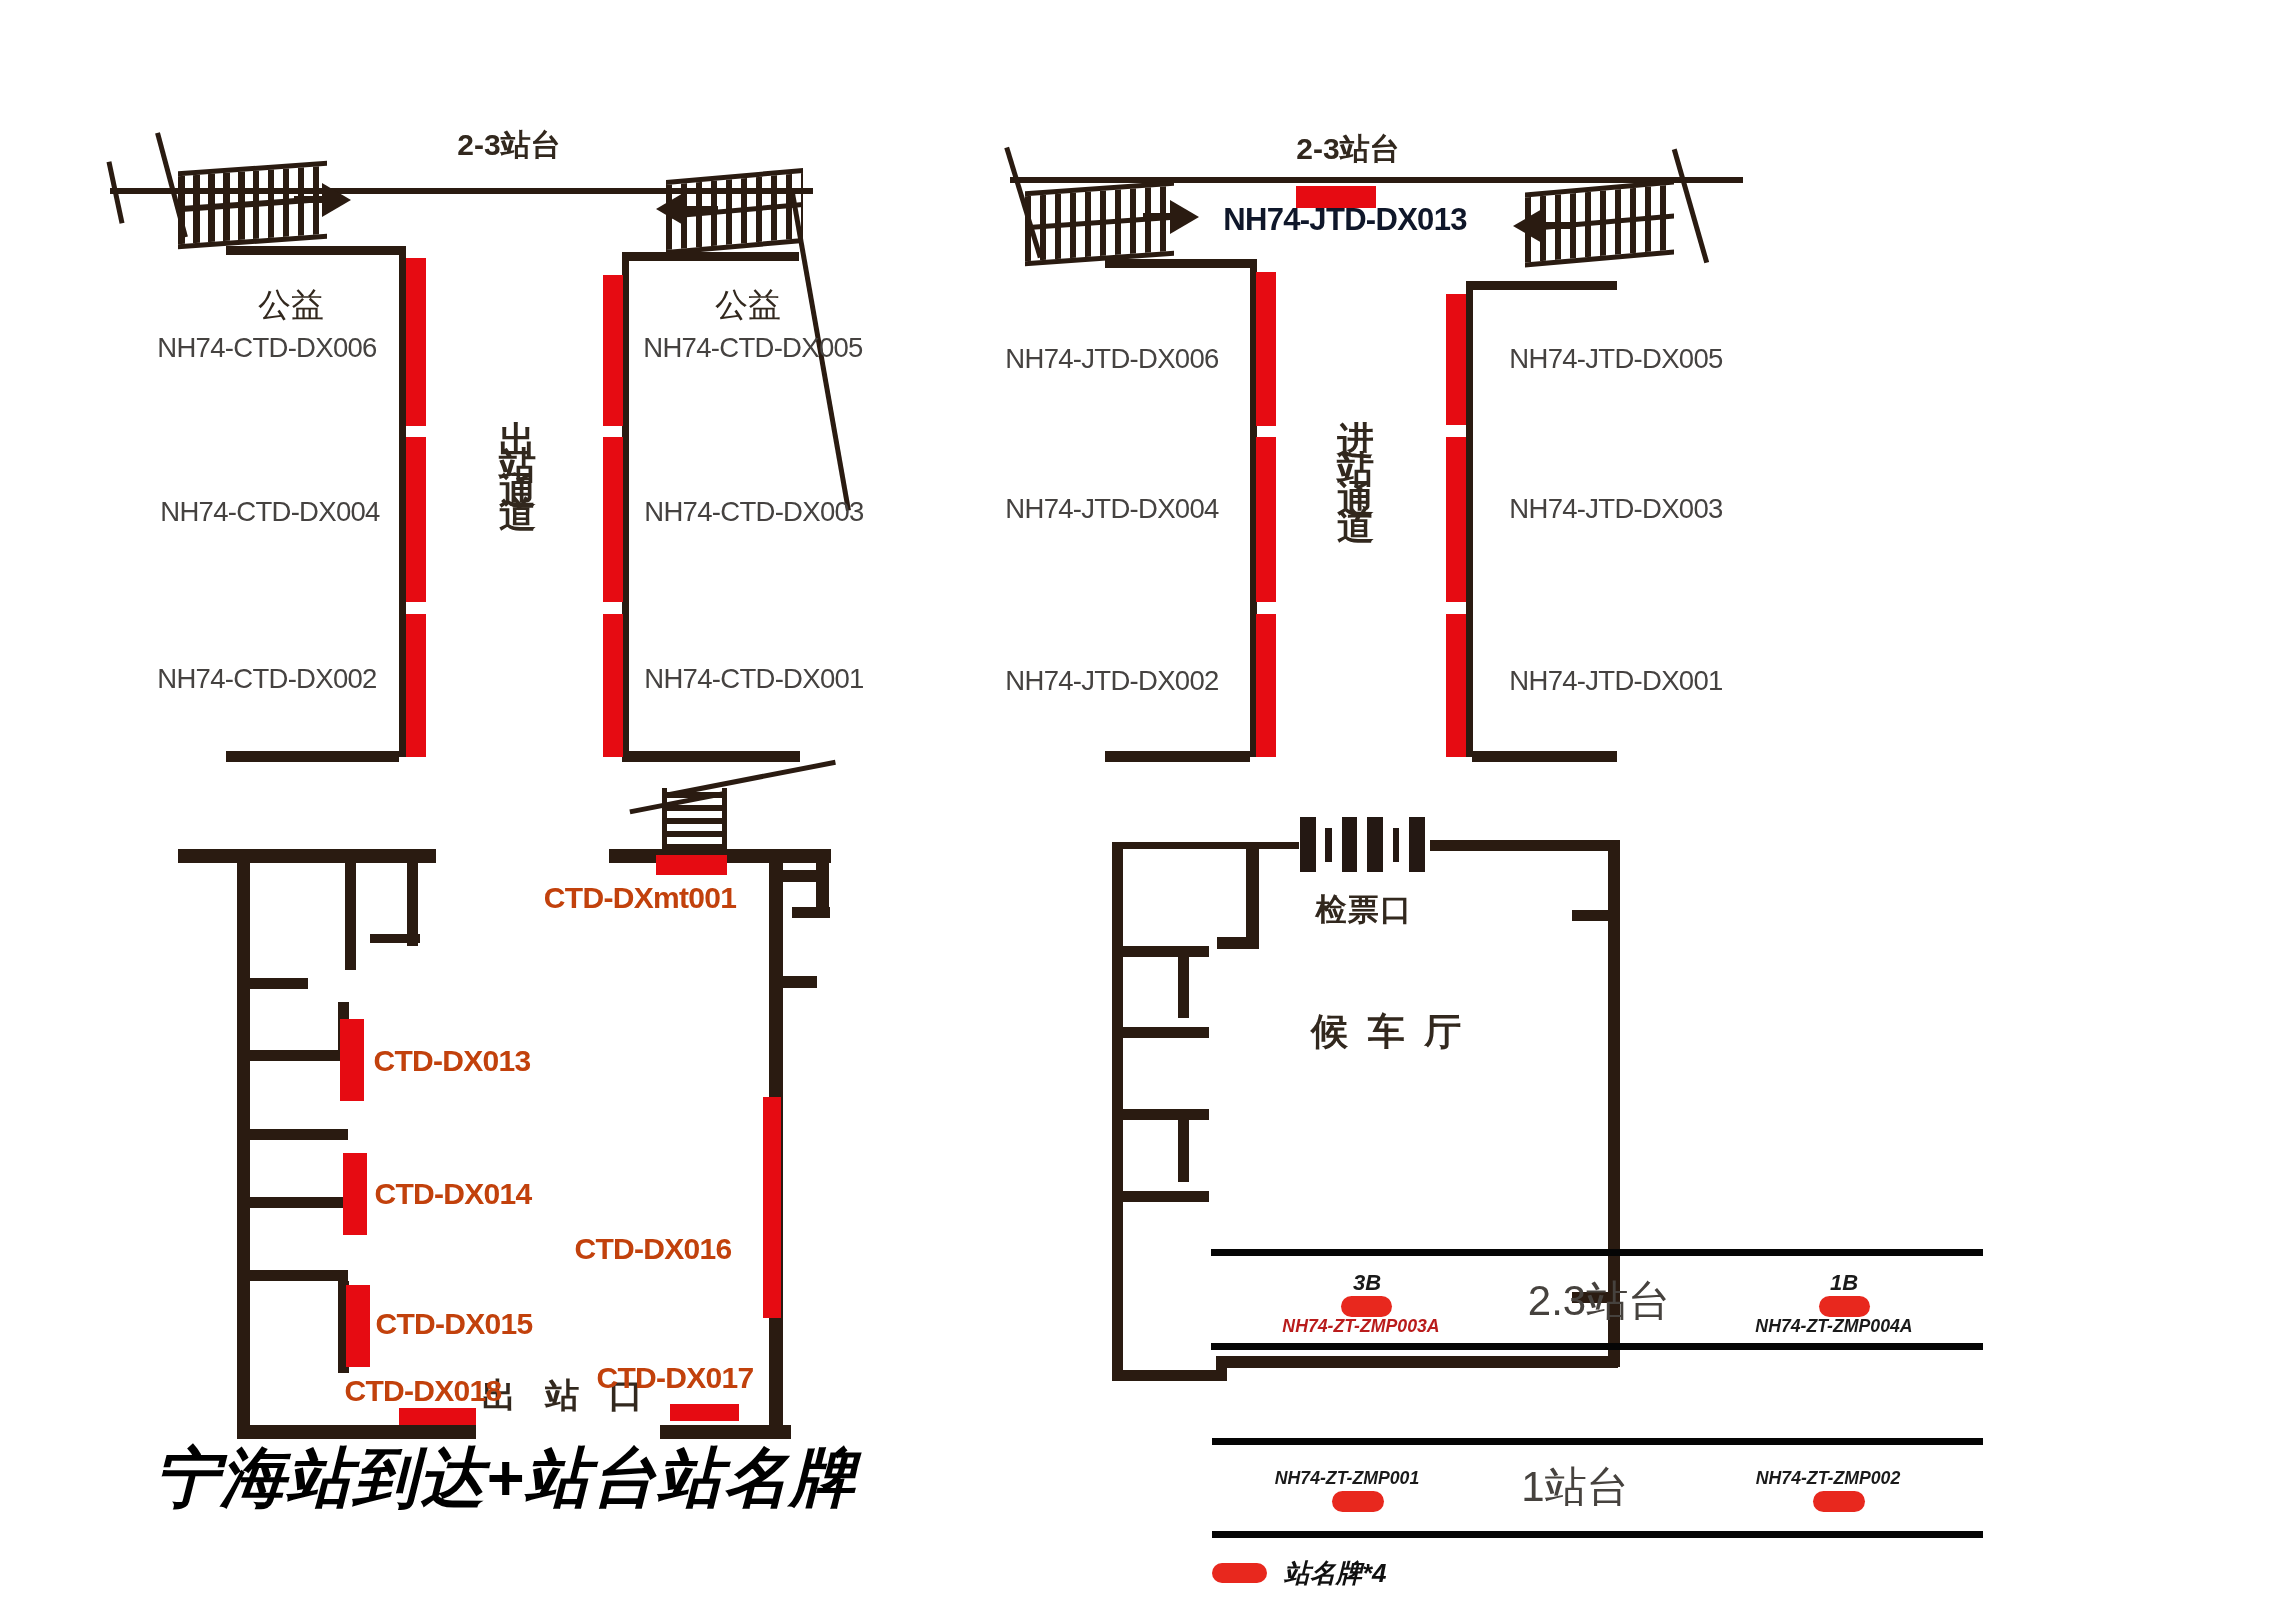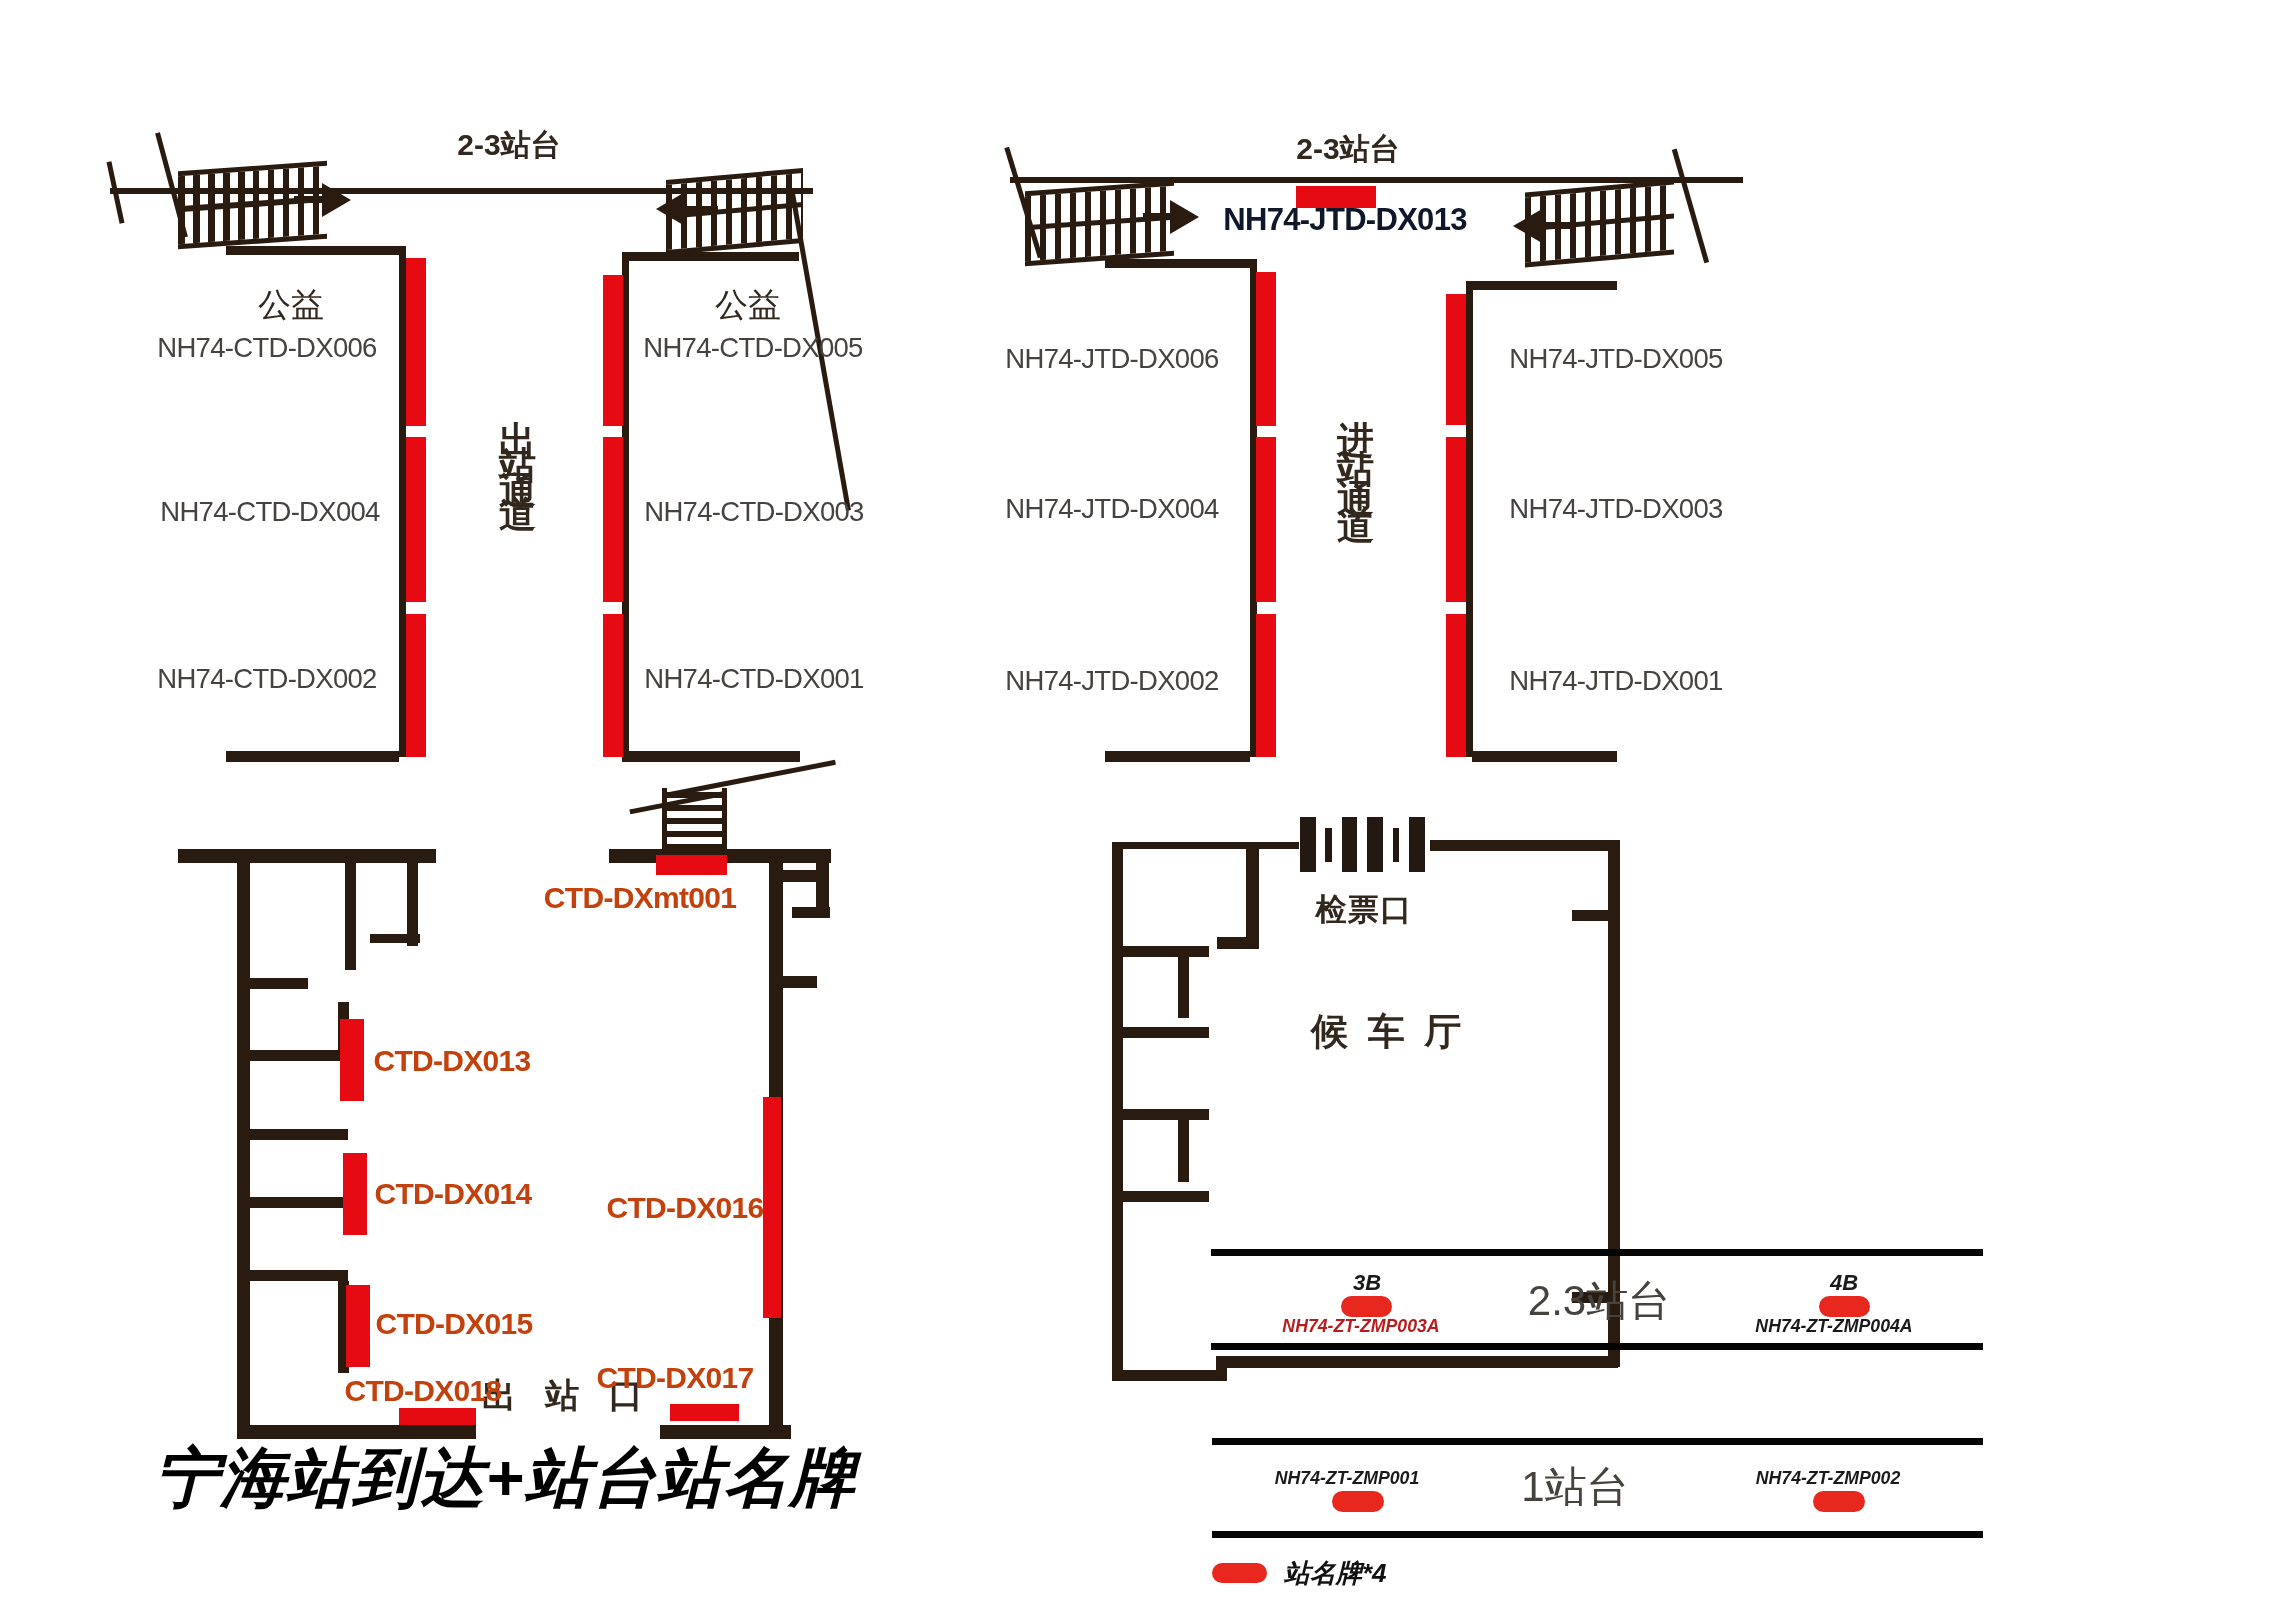--- a/index.html
+++ b/index.html
@@ -107,21 +107,21 @@
   <div class="t rcode ctr" style="left:453px;top:1194px;">CTD-DX014</div>
   <div class="rb" style="left:346px;top:1285px;width:23.6px;height:82px;z-index:3;"></div>
   <div class="t rcode ctr" style="left:454px;top:1324px;">CTD-DX015</div>
 
   <div class="w" style="left:769px;top:849px;width:14.4px;height:589px;"></div>
   <div class="w" style="left:783px;top:870px;width:34px;height:11.8px;"></div>
   <div class="w" style="left:783px;top:976px;width:34px;height:11.8px;"></div>
   <div class="w" style="left:816px;top:849px;width:13px;height:58px;"></div>
   <div class="w" style="left:792px;top:907px;width:38px;height:10.5px;"></div>
   <div class="rb" style="left:763px;top:1097px;width:18.3px;height:221px;z-index:3;"></div>
-  <div class="t rcode ctr" style="left:653px;top:1208px;margin-left:32px;">CTD-DX016</div>
+  <div class="t rcode ctr" style="left:653px;top:1249px;">CTD-DX016</div>
 
   <div class="w" style="left:237px;top:1425px;width:239px;height:14.4px;"></div>
   <div class="w" style="left:660px;top:1425px;width:131px;height:14.4px;"></div>
   <div class="t cn ctr" style="left:577px;top:1396px;font-size:34px;letter-spacing:29.4px;">出站口</div>
   <div class="t rcode ctr" style="left:399px;top:1391px;margin-left:24px;">CTD-DX018</div>
   <div class="rb" style="left:399px;top:1408px;width:77px;height:17px;z-index:3;"></div>
   <div class="t rcode ctr" style="left:675px;top:1378px;">CTD-DX017</div>
   <div class="rb" style="left:670px;top:1404px;width:69px;height:17px;z-index:3;"></div>
 
   <div class="t cn ctr" style="left:1348px;top:149px;font-size:30px;">2-3站台</div>
@@ -197,21 +197,21 @@
   <div class="w" style="left:1112px;top:1370px;width:115px;height:10.5px;"></div>
   <div class="w" style="left:1216px;top:1356px;width:10.5px;height:25px;"></div>
   <div class="w" style="left:1216px;top:1356px;width:402px;height:11.8px;"></div>
 
   <div class="blk" style="left:1211px;top:1249px;width:772px;height:6.5px;"></div>
   <div class="blk" style="left:1211px;top:1343px;width:772px;height:6.5px;"></div>
   <div class="t it ctr" style="left:1367px;top:1283px;font-size:22px;color:#1a1a1a;">3B</div>
   <div class="pill" style="left:1341px;top:1296px;width:51px;height:21px;"></div>
   <div class="t it ctr" style="left:1361px;top:1326px;font-size:17.7px;color:#b91c1c;">NH74-ZT-ZMP003A</div>
   <div class="t ctr" style="left:1599px;top:1301px;font-size:42px;color:#46423e;">2.3站台</div>
-  <div class="t it ctr" style="left:1844px;top:1283px;font-size:22px;color:#1a1a1a;">4B</div>
+  <div class="t it ctr" style="left:1844px;top:1283px;font-size:22px;color:#1a1a1a;">1B</div>
   <div class="pill" style="left:1819px;top:1296px;width:51px;height:21px;"></div>
   <div class="t it ctr" style="left:1834px;top:1326px;font-size:17.7px;color:#1a1a1a;">NH74-ZT-ZMP004A</div>
 
   <div class="blk" style="left:1212px;top:1438px;width:771px;height:6.5px;"></div>
   <div class="blk" style="left:1212px;top:1531px;width:771px;height:6.5px;"></div>
   <div class="t it ctr" style="left:1347px;top:1478px;font-size:17.7px;color:#1a1a1a;">NH74-ZT-ZMP001</div>
   <div class="pill" style="left:1332px;top:1491px;width:52px;height:21px;"></div>
   <div class="t ctr" style="left:1575px;top:1487px;font-size:42px;color:#46423e;">1站台</div>
   <div class="t it ctr" style="left:1828px;top:1478px;font-size:17.7px;color:#1a1a1a;">NH74-ZT-ZMP002</div>
   <div class="pill" style="left:1813px;top:1491px;width:52px;height:21px;"></div>

